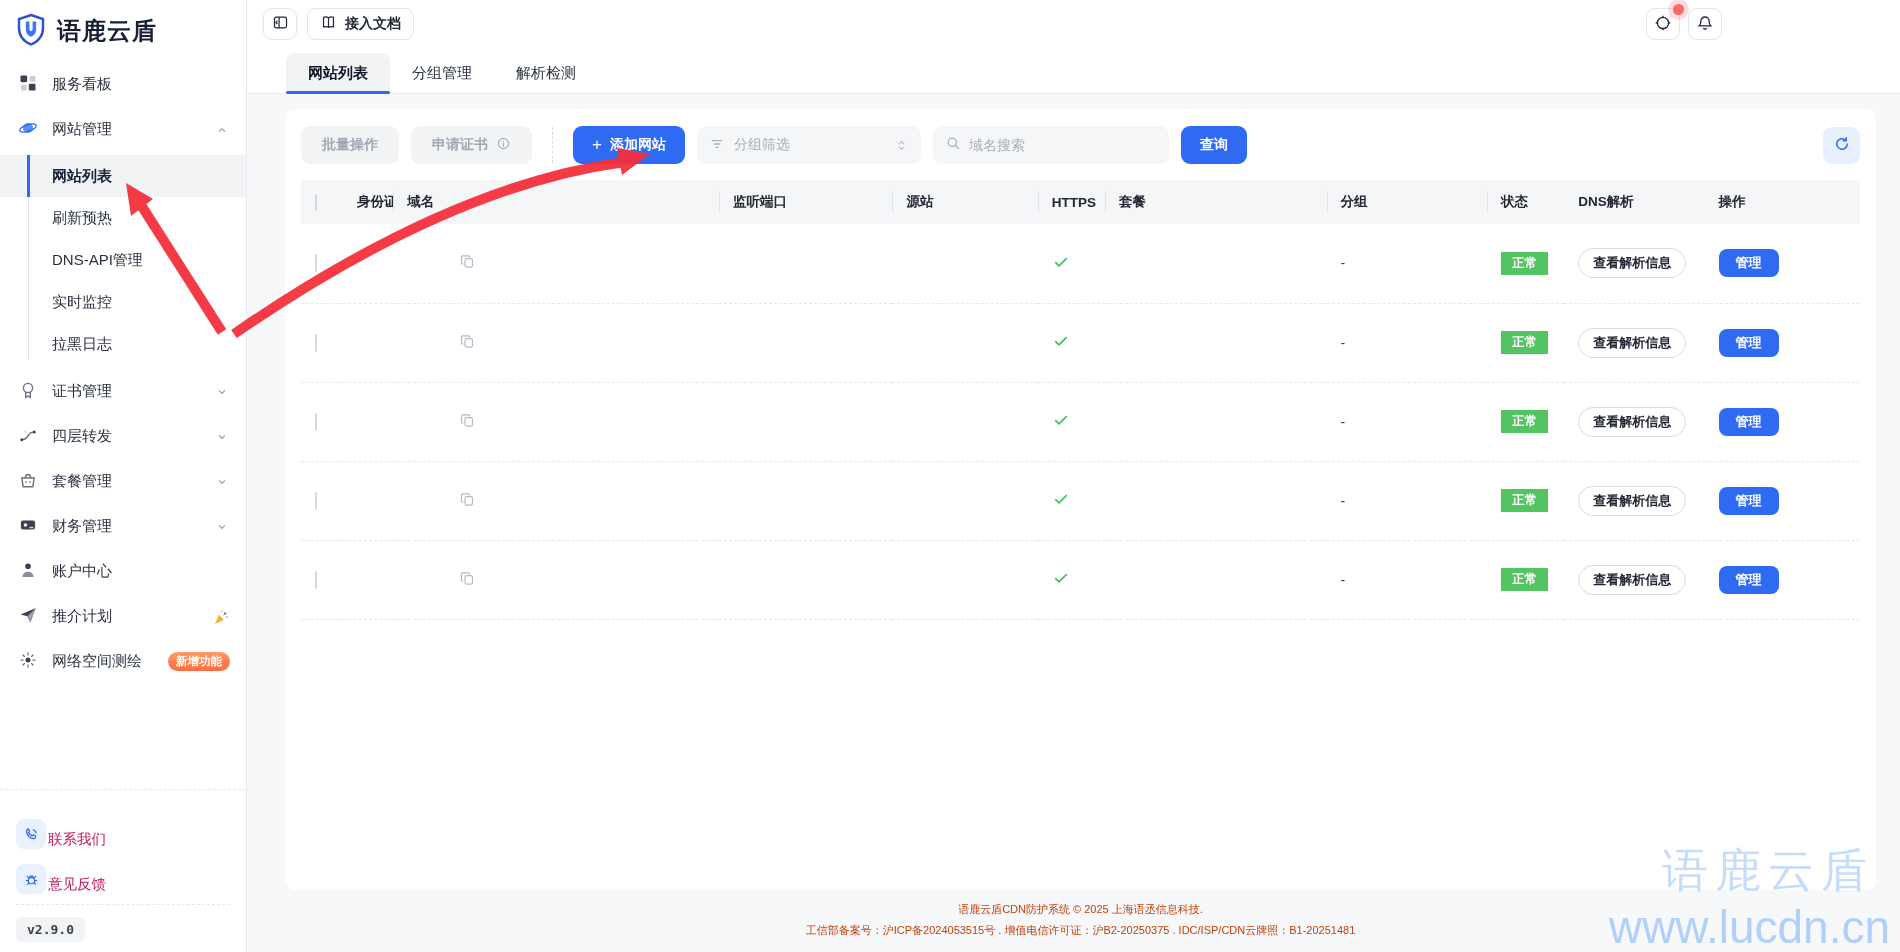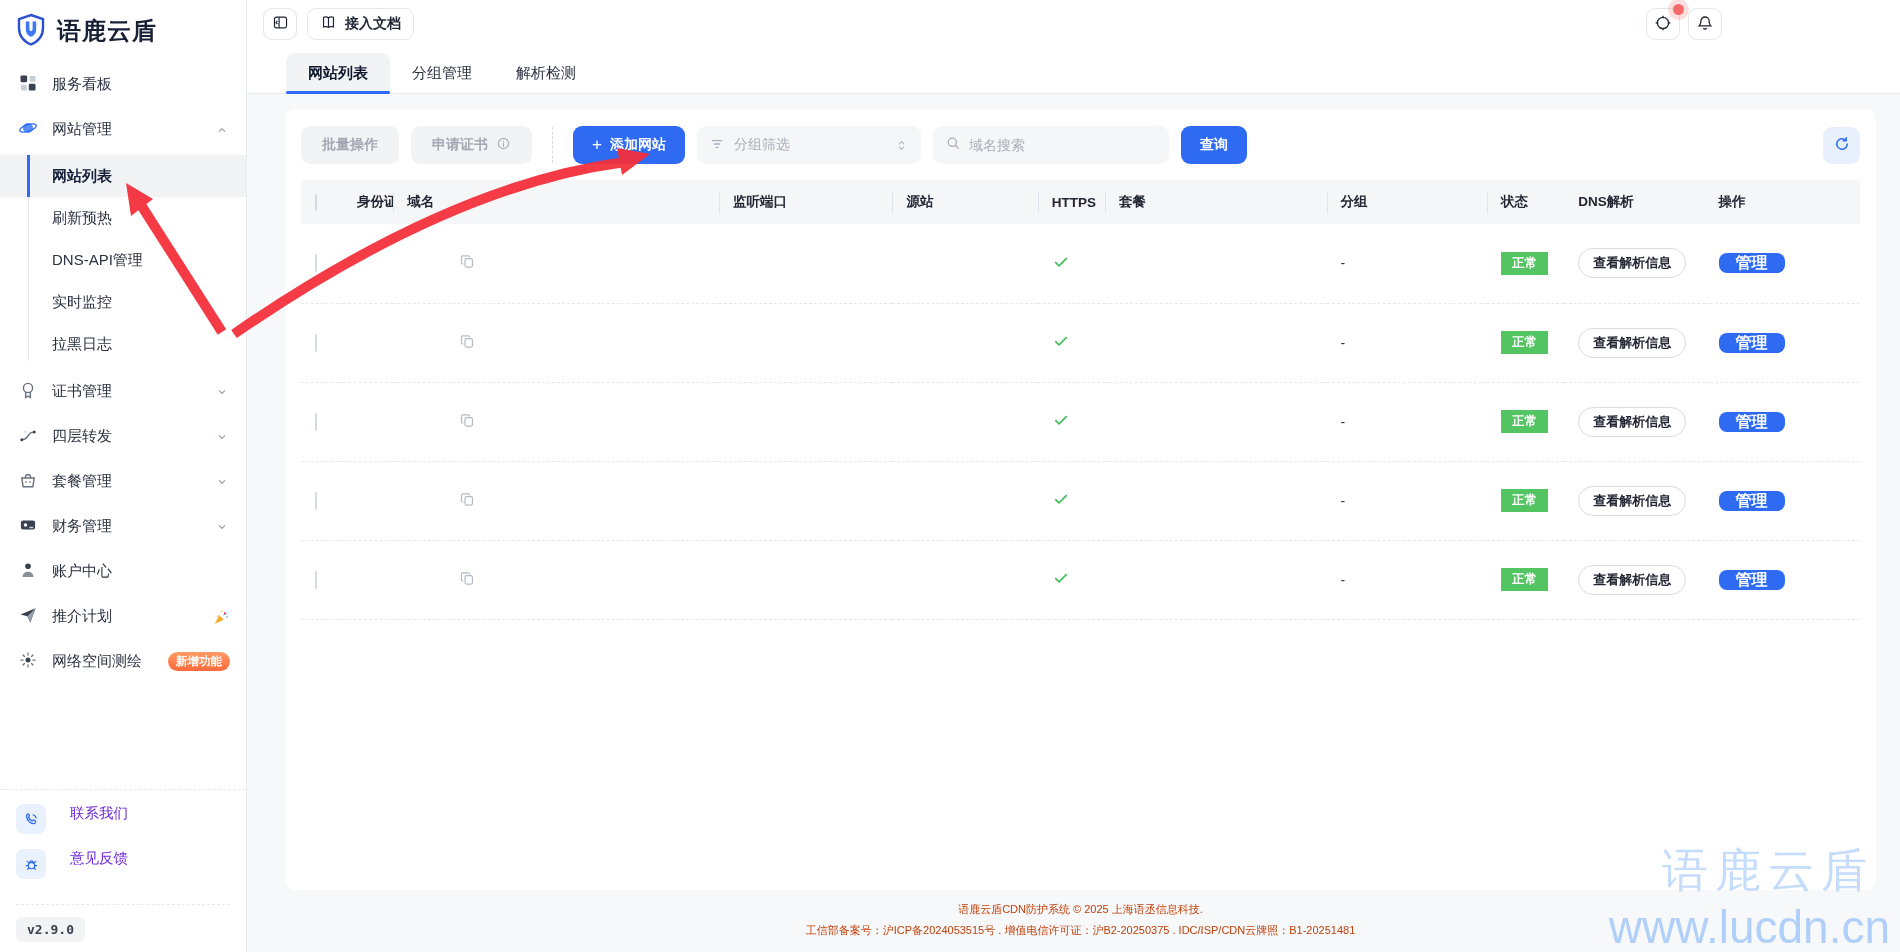--- a/index.html
+++ b/index.html
@@ -20,21 +20,21 @@
   .nav-item .lbl{flex:0 0 auto;}
   .nav-item .chev{margin-left:auto; color:#9aa1ad; display:flex;}
   .nav-item .trail{margin-left:auto; display:flex; align-items:center;}
   .sub-list{position:relative; margin-top:3px; margin-bottom:4px;}
   .sub-list::before{content:""; position:absolute; left:28px; top:4px; bottom:4px; width:1px; background:#e4e7ec;}
   .sub-item{height:42px; line-height:42px; padding-left:52px; font-size:15px; color:#2b3240; position:relative; cursor:pointer;}
   .sub-item.active{background:#f2f3f5; color:#16203a; font-weight:700;}
   .sub-item.active::before{content:""; position:absolute; left:27px; top:0; bottom:0; width:3px; background:var(--primary);}
   .badge-new{margin-left:auto; background:linear-gradient(180deg,#ff9a62,#ff6a3d); color:#fff; font-size:11.5px; font-weight:700; padding:4px 8px; border-radius:10px; line-height:1;}
   .side-bottom{margin-top:auto; border-top:1px dashed #e6e8ee; padding:14px 16px 10px;}
-  .side-link{display:flex; align-items:flex-start; gap:24px; height:45px; font-size:14.5px; color:#6d28d9; cursor:pointer;}
+  .side-link{display:flex; align-items:flex-end; gap:2px; height:45px; font-size:14.5px; color:#be185d; cursor:pointer;}
   .icon-sq{width:30px; height:30px; border-radius:8px; background:#e9f1fe; display:flex; align-items:center; justify-content:center; color:var(--primary);}
   .side-divider{border-top:1px dashed #e6e8ee; margin:10px 0 12px;}
   .version-badge{display:inline-block; background:#f2f3f5; color:#3a4150; font-family:"DejaVu Sans Mono","Liberation Mono",monospace; font-size:13px; font-weight:700; padding:5px 11px; border-radius:6px;}
 
   
   .main{flex:1; display:flex; flex-direction:column; min-width:0;justify-content:flex-end;}
   .topbar{height:48px; background:#fff; display:flex; align-items:center; gap:10px; padding:0 16px;}
   .icon-btn{height:32px; min-width:34px; padding:0 7px; border:1px solid #e3e6eb; border-radius:9px; background:#fff; display:flex; align-items:center; justify-content:center; gap:8px; color:#1f2633; cursor:pointer;}
   .doc-btn{padding:0 12px; font-size:14px; font-weight:700;}
   .topbar-right{margin-left:auto; display:flex; gap:8px; margin-right:162px;}
@@ -63,21 +63,21 @@
 
   table.sites{width:100%; margin-top:16px; border-collapse:collapse; table-layout:fixed;}
   .sites thead tr{background:#f5f6f8; height:44px;}
   .sites th{font-size:13.5px; font-weight:700; color:#222733; text-align:left; padding:0 14px; position:relative; white-space:nowrap; overflow:hidden;}
   .sites th.sep::before{content:""; position:absolute; left:0; top:11px; bottom:11px; width:1px; background:#e1e4ea;}
   .sites td{height:79px; border-bottom:1px dashed #e6e8ed; padding:0 14px; font-size:14px; color:#3a4150; vertical-align:middle; overflow:hidden;}
   .checkbox{width:19px; height:19px; border:1.5px solid #d5d9e0; border-radius:5px; background:#fff; cursor:pointer;}
   .copy-wrap{display:inline-flex; margin-left:52px; color:#b4bac4; cursor:pointer;}
   .badge-ok{display:inline-block; background:var(--success); color:#fff; font-size:12.5px; font-weight:700; padding:5px 11px; border-radius:0; line-height:1;}
   .btn-dns{height:30px; padding:0 14px; background:#fff; border:1px solid #d8dbe2; border-radius:15px; font-size:13px; font-weight:700; color:#222733; cursor:pointer; font-family:inherit;}
-  .btn-manage{height:20px; padding:0 17px; background:var(--primary); border:none; border-radius:8px; font-size:16px; font-weight:700; color:#fff; cursor:pointer; font-family:inherit;}
+  .btn-manage{height:28px; padding:0 17px; background:var(--primary); border:none; border-radius:8px; font-size:13px; font-weight:700; color:#fff; cursor:pointer; font-family:inherit;}
 
   .page-footer{text-align:center; color:#c2410c; font-size:11px; margin-top:9px; line-height:21px;}
 
   
   .wm{position:absolute; color:#bcd7fb; z-index:6; pointer-events:none; white-space:nowrap;}
   .wm-brand{right:26px; bottom:50px; font-family:"Liberation Serif","DejaVu Serif",serif; font-size:46px; letter-spacing:7px; color:#c6dcfb;}
   .wm-url{right:10px; bottom:-2px; font-size:46px; color:#b0d0fa;}
   .arrows{position:absolute; inset:0; width:1900px; height:952px; z-index:50; pointer-events:none;}
 </style>
 </head>

